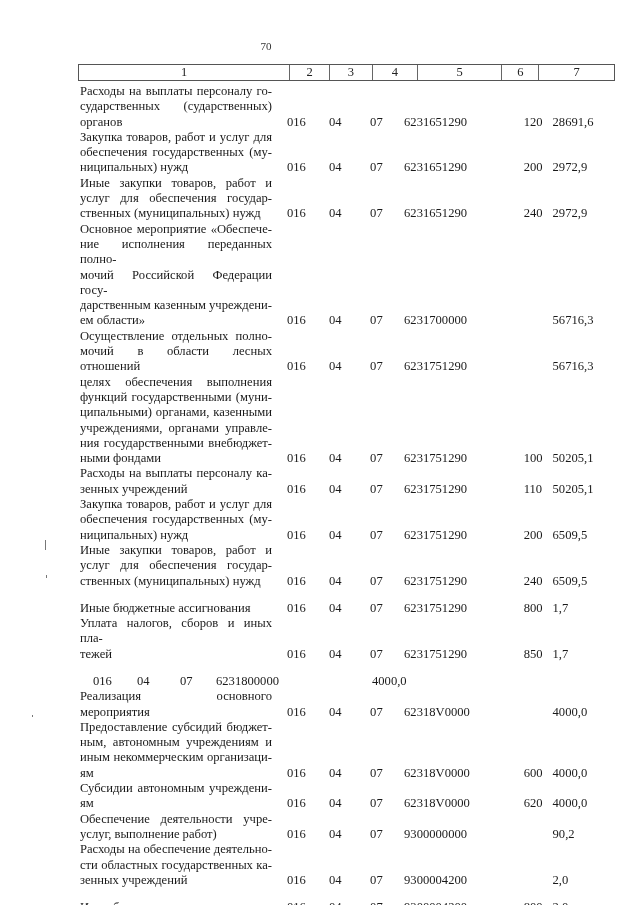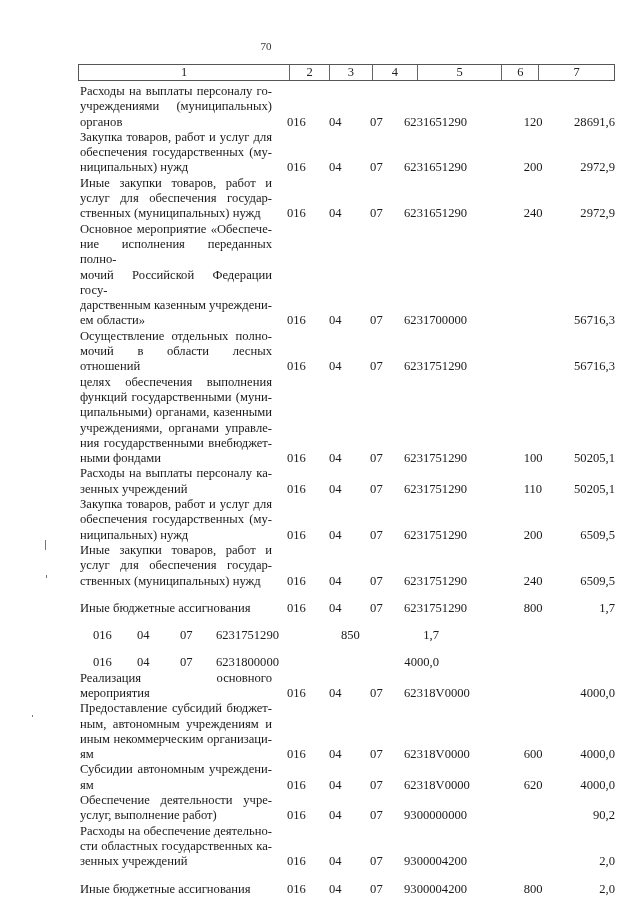--- a/index.html
+++ b/index.html
@@ -45,21 +45,21 @@
   .row .line { display: block; text-align: justify; text-align-last: justify; }
   .row .line.last { text-align-last: left; }
   .row .num {
     box-sizing: border-box; white-space: nowrap;
   }
   .n2 { width: 42px; padding-left: 13px; margin-top: 12px; }
   .n3 { width: 43px; padding-left: 15px; }
   .n4 { width: 45px; padding-left: 15px; }
   .n5 { width: 85px; padding-left: 6px; }
   .n6 { width: 37px; padding-left: 6px; margin-left: 40px; }
-  .n7 { width: 67px; text-align: right; }
+  .n7 { width: 67px; text-align: left; }
 
   .scan-mark {
     position: absolute; background: #777; width: 1px;
   }
 </style>
 </head>
 <body>
 
 <div class="page-number">70</div>
 
@@ -70,21 +70,21 @@
   <div class="hc c4">4</div>
   <div class="hc c5">5</div>
   <div class="hc c6">6</div>
   <div class="hc c7">7</div>
 </div>
 
 <div class="table-body" id="table-body">
     <div class="row">
       <div class="desc">
         <span class="line">Расходы на выплаты персоналу го-</span>
-        <span class="line">учреждениями (муниципальных)</span>
+        <span class="line">сударственных (сударственных)</span>
         <span class="line last">органов</span>
       </div>
       <div class="num n2">016</div>
       <div class="num n3">04</div>
       <div class="num n4">07</div>
       <div class="num n5">6231651290</div>
       <div class="num n6">120</div>
       <div class="num n7">28691,6</div>
     </div>
     <div class="row">
@@ -199,20 +199,24 @@
         <span class="line last">Иные бюджетные ассигнования</span>
       </div>
       <div class="num n2">016</div>
       <div class="num n3">04</div>
       <div class="num n4">07</div>
       <div class="num n5">6231751290</div>
       <div class="num n6">800</div>
       <div class="num n7">1,7</div>
     </div>
     <div class="row">
+      <div class="desc">
+        <span class="line">Уплата налогов, сборов и иных пла-</span>
+        <span class="line last">тежей</span>
+      </div>
       <div class="num n2">016</div>
       <div class="num n3">04</div>
       <div class="num n4">07</div>
       <div class="num n5">6231751290</div>
       <div class="num n6">850</div>
       <div class="num n7">1,7</div>
     </div>
     <div class="row">
       <div class="num n2">016</div>
       <div class="num n3">04</div>

